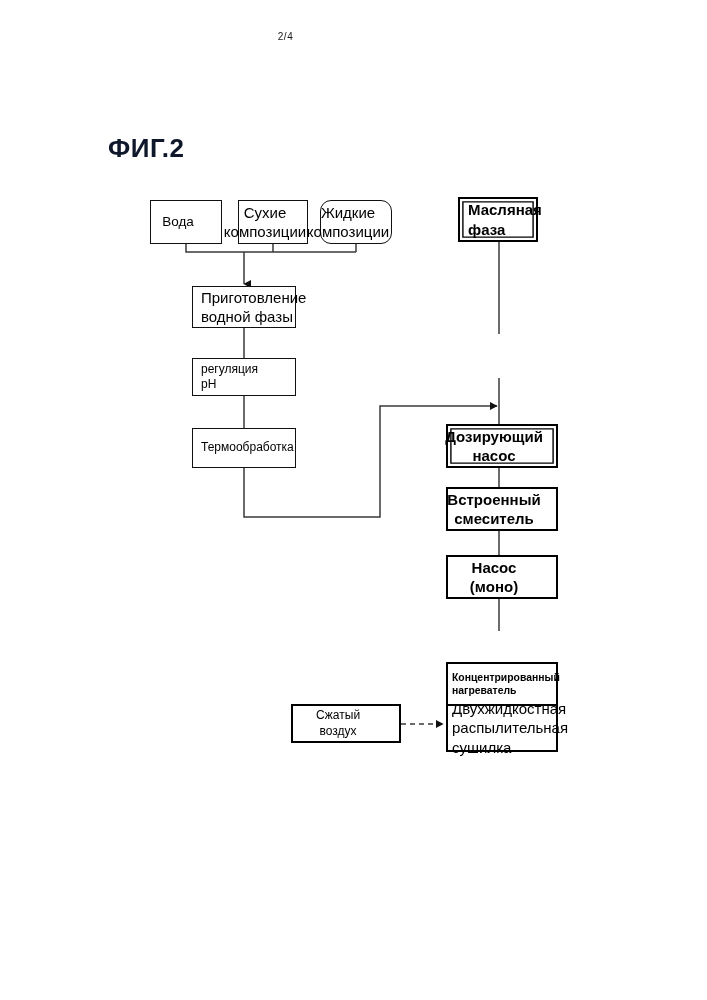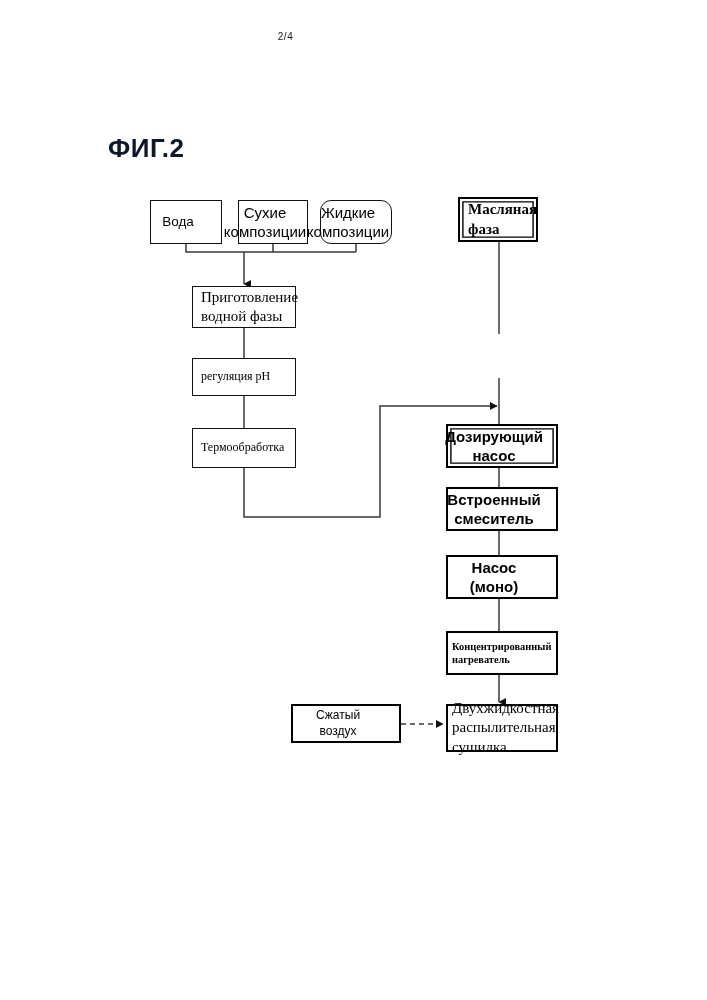--- a/index.html
+++ b/index.html
@@ -67,26 +67,26 @@
   .b-thick {
     border: 2.6px solid #000000;
   }
   
   .b-double {
     border: 2.4px solid #000000;
     box-shadow: inset 0 0 0 2.2px #ffffff, inset 0 0 0 3.6px #000000;
   }
   .align-c { text-align: center; align-items: center; }
   .align-l { text-align: left; align-items: flex-start; }
-  .pad-l { padding-left: 8px; padding-right: 19px; font-family: Liberation Serif, serif; }
+  .pad-l { padding-left: 8px; padding-right: 19px; }
   .pad-c { padding-left: 4px; padding-right: 20px; }
   .fs-13 { font-size: 13.5px; }
   .fs-12 { font-size: 12px; }
   .fs-11 { font-size: 15px; }
-  .fs-105 { font-size: 10.4px; }
+  .fs-105 { font-size: 10.4px; margin-top: 31px; }
   .bold { font-weight: bold; }
 </style>
 </head>
 <body>
 
 <div id="sheet">
 
   <div class="page-number">2/4</div>
   <div class="fig-title">ФИГ.2</div>
 

